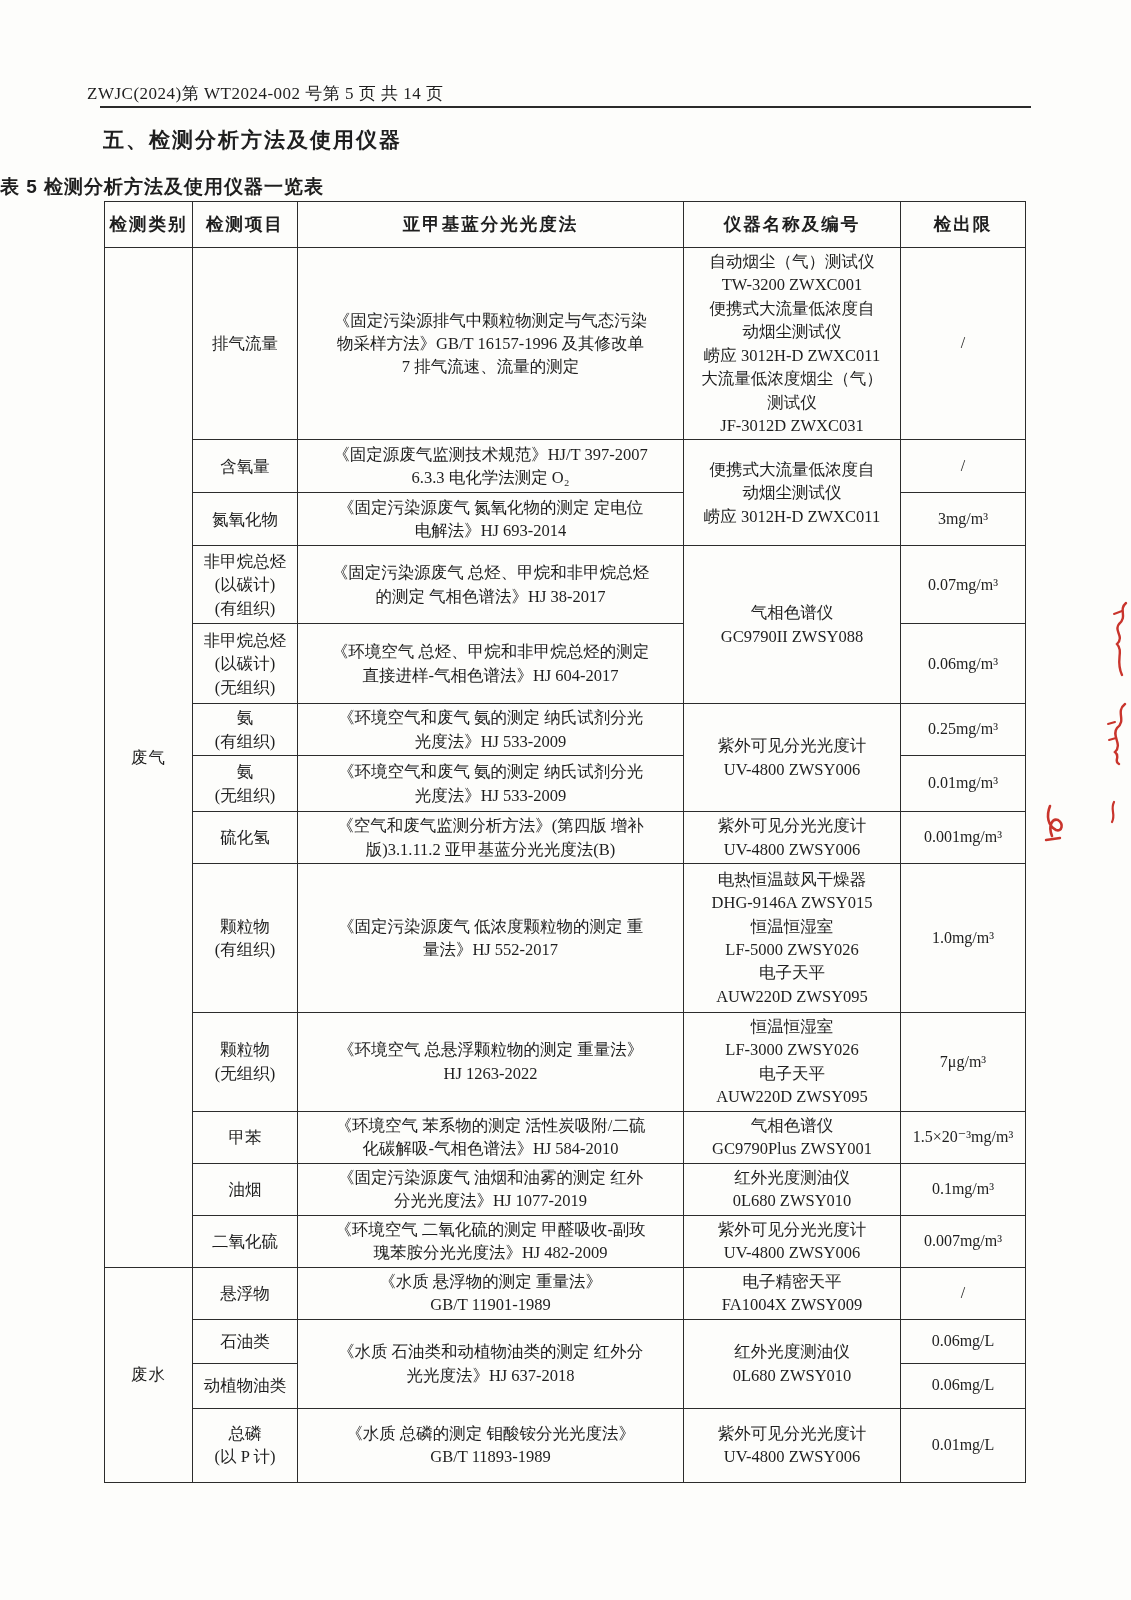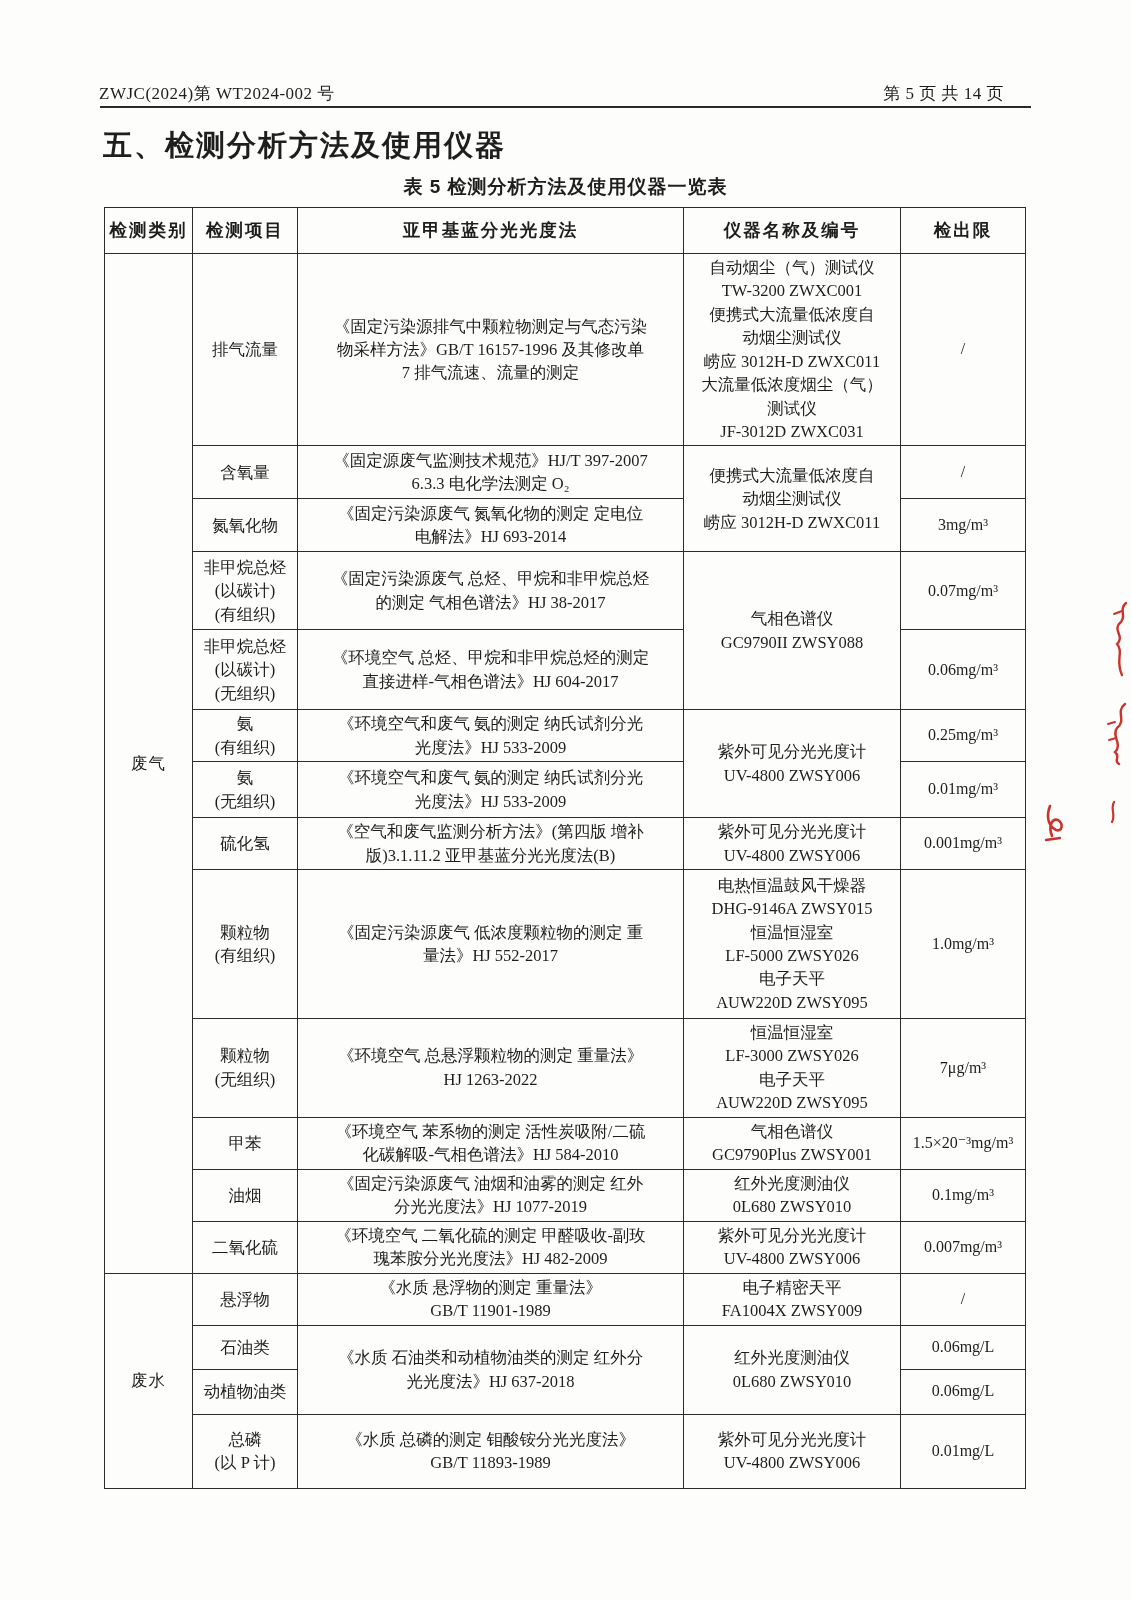--- a/index.html
+++ b/index.html
@@ -8,54 +8,54 @@
     position: relative;
     width: 1131px;
     height: 1600px;
     background: #fdfdfb;
     color: #1e1e1e;
     font-family: "Liberation Serif", "DejaVu Serif", serif;
     overflow: hidden;
   }
   .doc-header {
     position: absolute;
-    top: 82px; left: 99px;
+    top: 82px; left: 87px;
     width: 905px;
     display: flex;
-    justify-content: space-between;
+    justify-content: flex-start;
     font-size: 17px;
     letter-spacing: 0.5px;
   }
   .header-rule {
     position: absolute;
     top: 106px; left: 100px;
     width: 931px; height: 2px;
     background: #2a2a2a;
   }
   .section-title {
     position: absolute;
     top: 126px; left: 103px;
     font-family: "Liberation Sans", "DejaVu Sans", sans-serif;
     font-weight: bold;
-    font-size: 29px;
+    font-size: 21px;
     letter-spacing: 2px;
   }
   .table-caption {
     position: absolute;
     top: 174px; left: 0;
     width: 1131px;
-    text-align: center;
+    text-align: left;
     font-family: "Liberation Sans", "DejaVu Sans", sans-serif;
     font-weight: bold;
     font-size: 19px;
     letter-spacing: 1px;
   }
   table.report {
     position: absolute;
-    top: 207px; left: 104px;
+    top: 201px; left: 104px;
     width: 921px;
     border-collapse: collapse;
     table-layout: fixed;
   }
   .report th, .report td {
     border: 1.6px solid #2c2c2c;
     text-align: center;
     vertical-align: middle;
     padding: 2px 3px;
     font-size: 16.5px;

